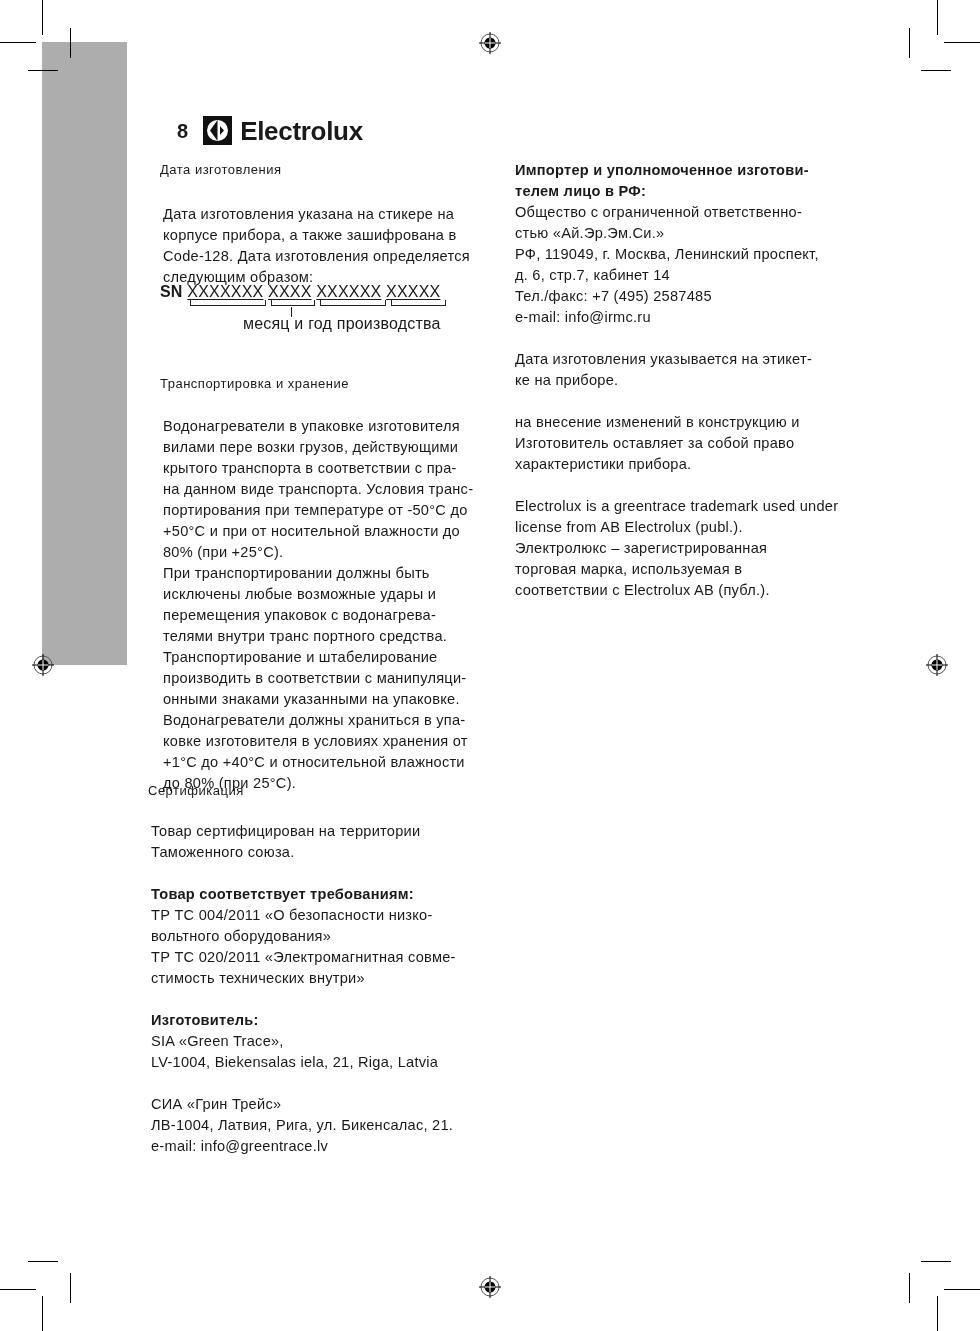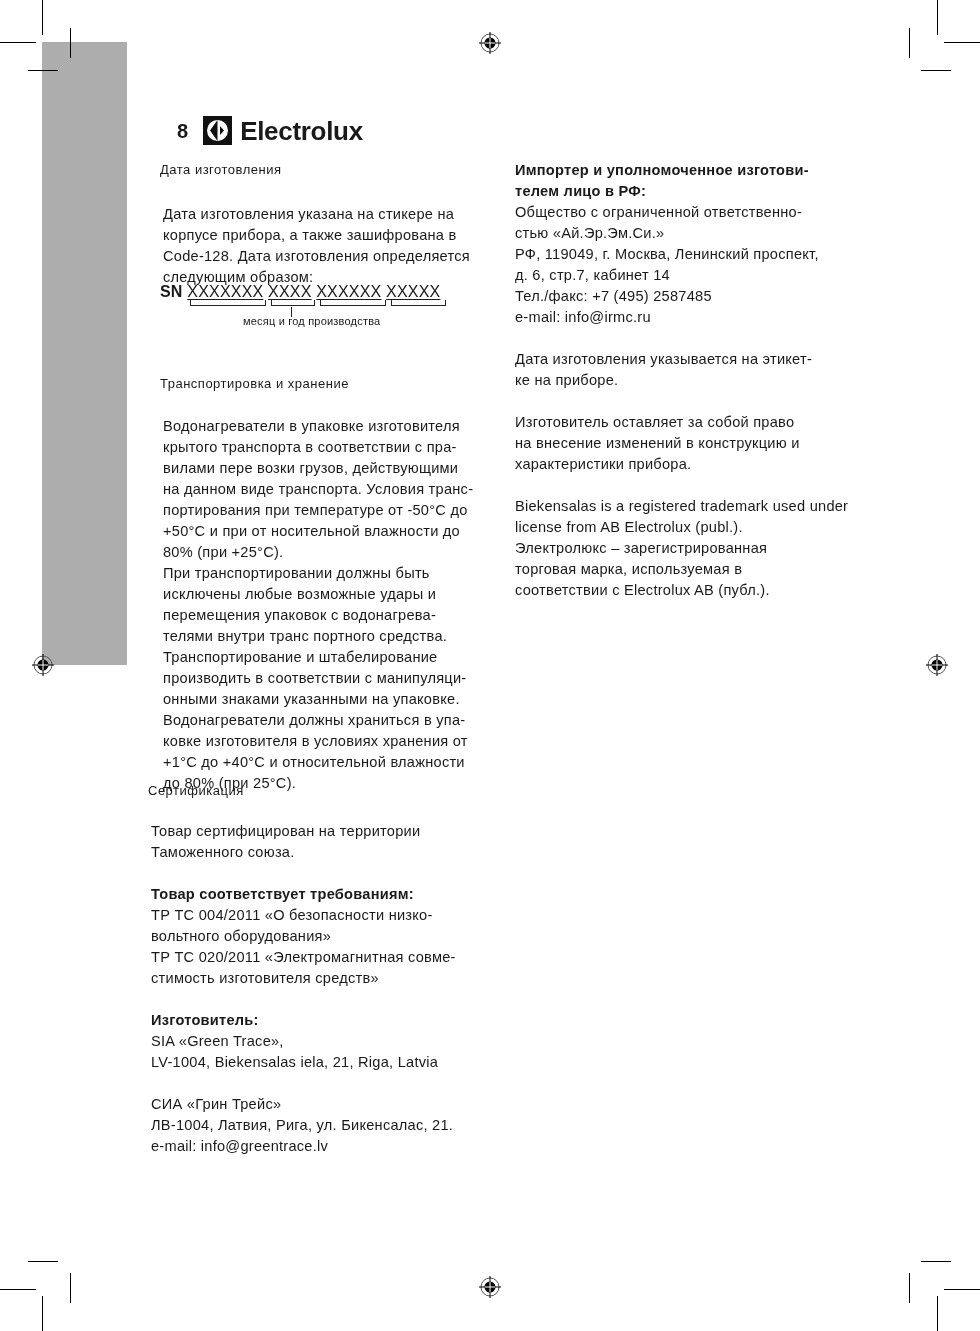--- a/index.html
+++ b/index.html
@@ -13,21 +13,21 @@
   .logo-box { width:29px; height:29px; background:#111; position:relative; margin-right:8px; }
   .logo-word { font-size:26px; font-weight:bold; letter-spacing:-0.3px; line-height:28px; }
   .col { position:absolute; font-size:14.6px; line-height:18px; letter-spacing:0.25px; }
   .col p { margin:3px; }
   .h2 { font-size:13px; font-weight:normal; letter-spacing:0.5px; line-height:24px; margin:0; }
   .b { font-weight:bold; }
   .gap { height:18px; }
   .sn { position:absolute; left:160px; top:283px; font-weight:normal; font-size:16px; letter-spacing:0.2px; }
   .sn span { text-decoration:underline; text-underline-offset:2px; }
   .bracket { position:absolute; height:5px; border-left:1px solid #222; border-right:1px solid #222; border-bottom:1px solid #222; }
-  .sn-caption { position:absolute; left:243px; top:315px; font-size:11px; letter-spacing:0.2px; }
+  .sn-caption { position:absolute; left:243px; top:315px; font-size:16px; letter-spacing:0.2px; }
   .tick { position:absolute; left:291px; top:307px; width:1px; height:10px; background:#222; }
 </style>
 </head>
 <body>
 
 <div class="gray-bar"></div>
 
 <div class="crop" style="left:42px;top:0;width:1px;height:35px"></div>
 <div class="crop" style="left:0;top:42px;width:36px;height:1px"></div>
 <div class="crop" style="left:70px;top:28px;width:1px;height:30px"></div>
@@ -114,22 +114,22 @@
 <div class="bracket" style="left:271px;top:300px;width:42px"></div>
 <div class="bracket" style="left:320px;top:300px;width:64px"></div>
 <div class="bracket" style="left:391px;top:300px;width:53px"></div>
 <div class="tick"></div>
 <div class="sn-caption">месяц и год производства</div>
 
 <div class="col" style="left:160px;top:372px;width:345px">
   <h2 class="h2">Транспортировка и хранение</h2>
   <div style="height:18px"></div>
   <p>Водонагреватели в упаковке изготовителя</p>
+  <p>вилами пере возки грузов, действующими</p>
   <p>крытого транспорта в соответствии с пра-</p>
-  <p>вилами пере возки грузов, действующими</p>
   <p>на данном виде транспорта. Условия транс-</p>
   <p>портирования при температуре от -50°C до</p>
   <p>+50°C и при от носительной влажности до</p>
   <p>80% (при +25°C).</p>
   <p>При транспортировании должны быть</p>
   <p>исключены любые возможные удары и</p>
   <p>перемещения упаковок с водонагрева-</p>
   <p>телями внутри транс портного средства.</p>
   <p>Транспортирование и штабелирование</p>
   <p>производить в соответствии с манипуляци-</p>
@@ -143,21 +143,21 @@
 <div class="col" style="left:148px;top:779px;width:345px">
   <h2 class="h2">Сертификация</h2>
   <div style="height:16px"></div>
   <p>Товар сертифицирован на территории</p>
   <p>Таможенного союза.</p>
   <div class="gap"></div>
   <p class="b">Товар соответствует требованиям:</p>
   <p>ТР ТС 004/2011 «О безопасности низко-</p>
   <p>вольтного оборудования»</p>
   <p>ТР ТС 020/2011 «Электромагнитная совме-</p>
-  <p>стимость изготовителя средств»</p>
+  <p>стимость технических внутри»</p>
   <div class="gap"></div>
   <p class="b">Изготовитель:</p>
   <p>SIA «Green Trace»,</p>
   <p>LV-1004, Biekensalas iela, 21, Riga, Latvia</p>
   <div class="gap"></div>
   <p>СИА «Грин Трейс»</p>
   <p>ЛВ-1004, Латвия, Рига, ул. Бикенсалас, 21.</p>
   <p>e-mail: info@greentrace.lv</p>
 </div>
 
@@ -167,23 +167,23 @@
   <p>Общество с ограниченной ответственно-</p>
   <p>стью «Ай.Эр.Эм.Си.»</p>
   <p>РФ, 119049, г. Москва, Ленинский проспект,</p>
   <p>д. 6, стр.7, кабинет 14</p>
   <p>Тел./факс: +7 (495) 2587485</p>
   <p>e-mail: info@irmc.ru</p>
   <div class="gap"></div>
   <p>Дата изготовления указывается на этикет-</p>
   <p>ке на приборе.</p>
   <div class="gap"></div>
+  <p>на внесение изменений в конструкцию и</p>
   <p>Изготовитель оставляет за собой право</p>
-  <p>на внесение изменений в конструкцию и</p>
   <p>характеристики прибора.</p>
   <div class="gap"></div>
-  <p>Biekensalas is a registered trademark used under</p>
+  <p>Electrolux is a greentrace trademark used under</p>
   <p>license from AB Electrolux (publ.).</p>
   <p>Электролюкс – зарегистрированная</p>
   <p>торговая марка, используемая в</p>
   <p>соответствии с Electrolux AB (публ.).</p>
   <div class="gap"></div>
 </div>
 
 </body></html>

